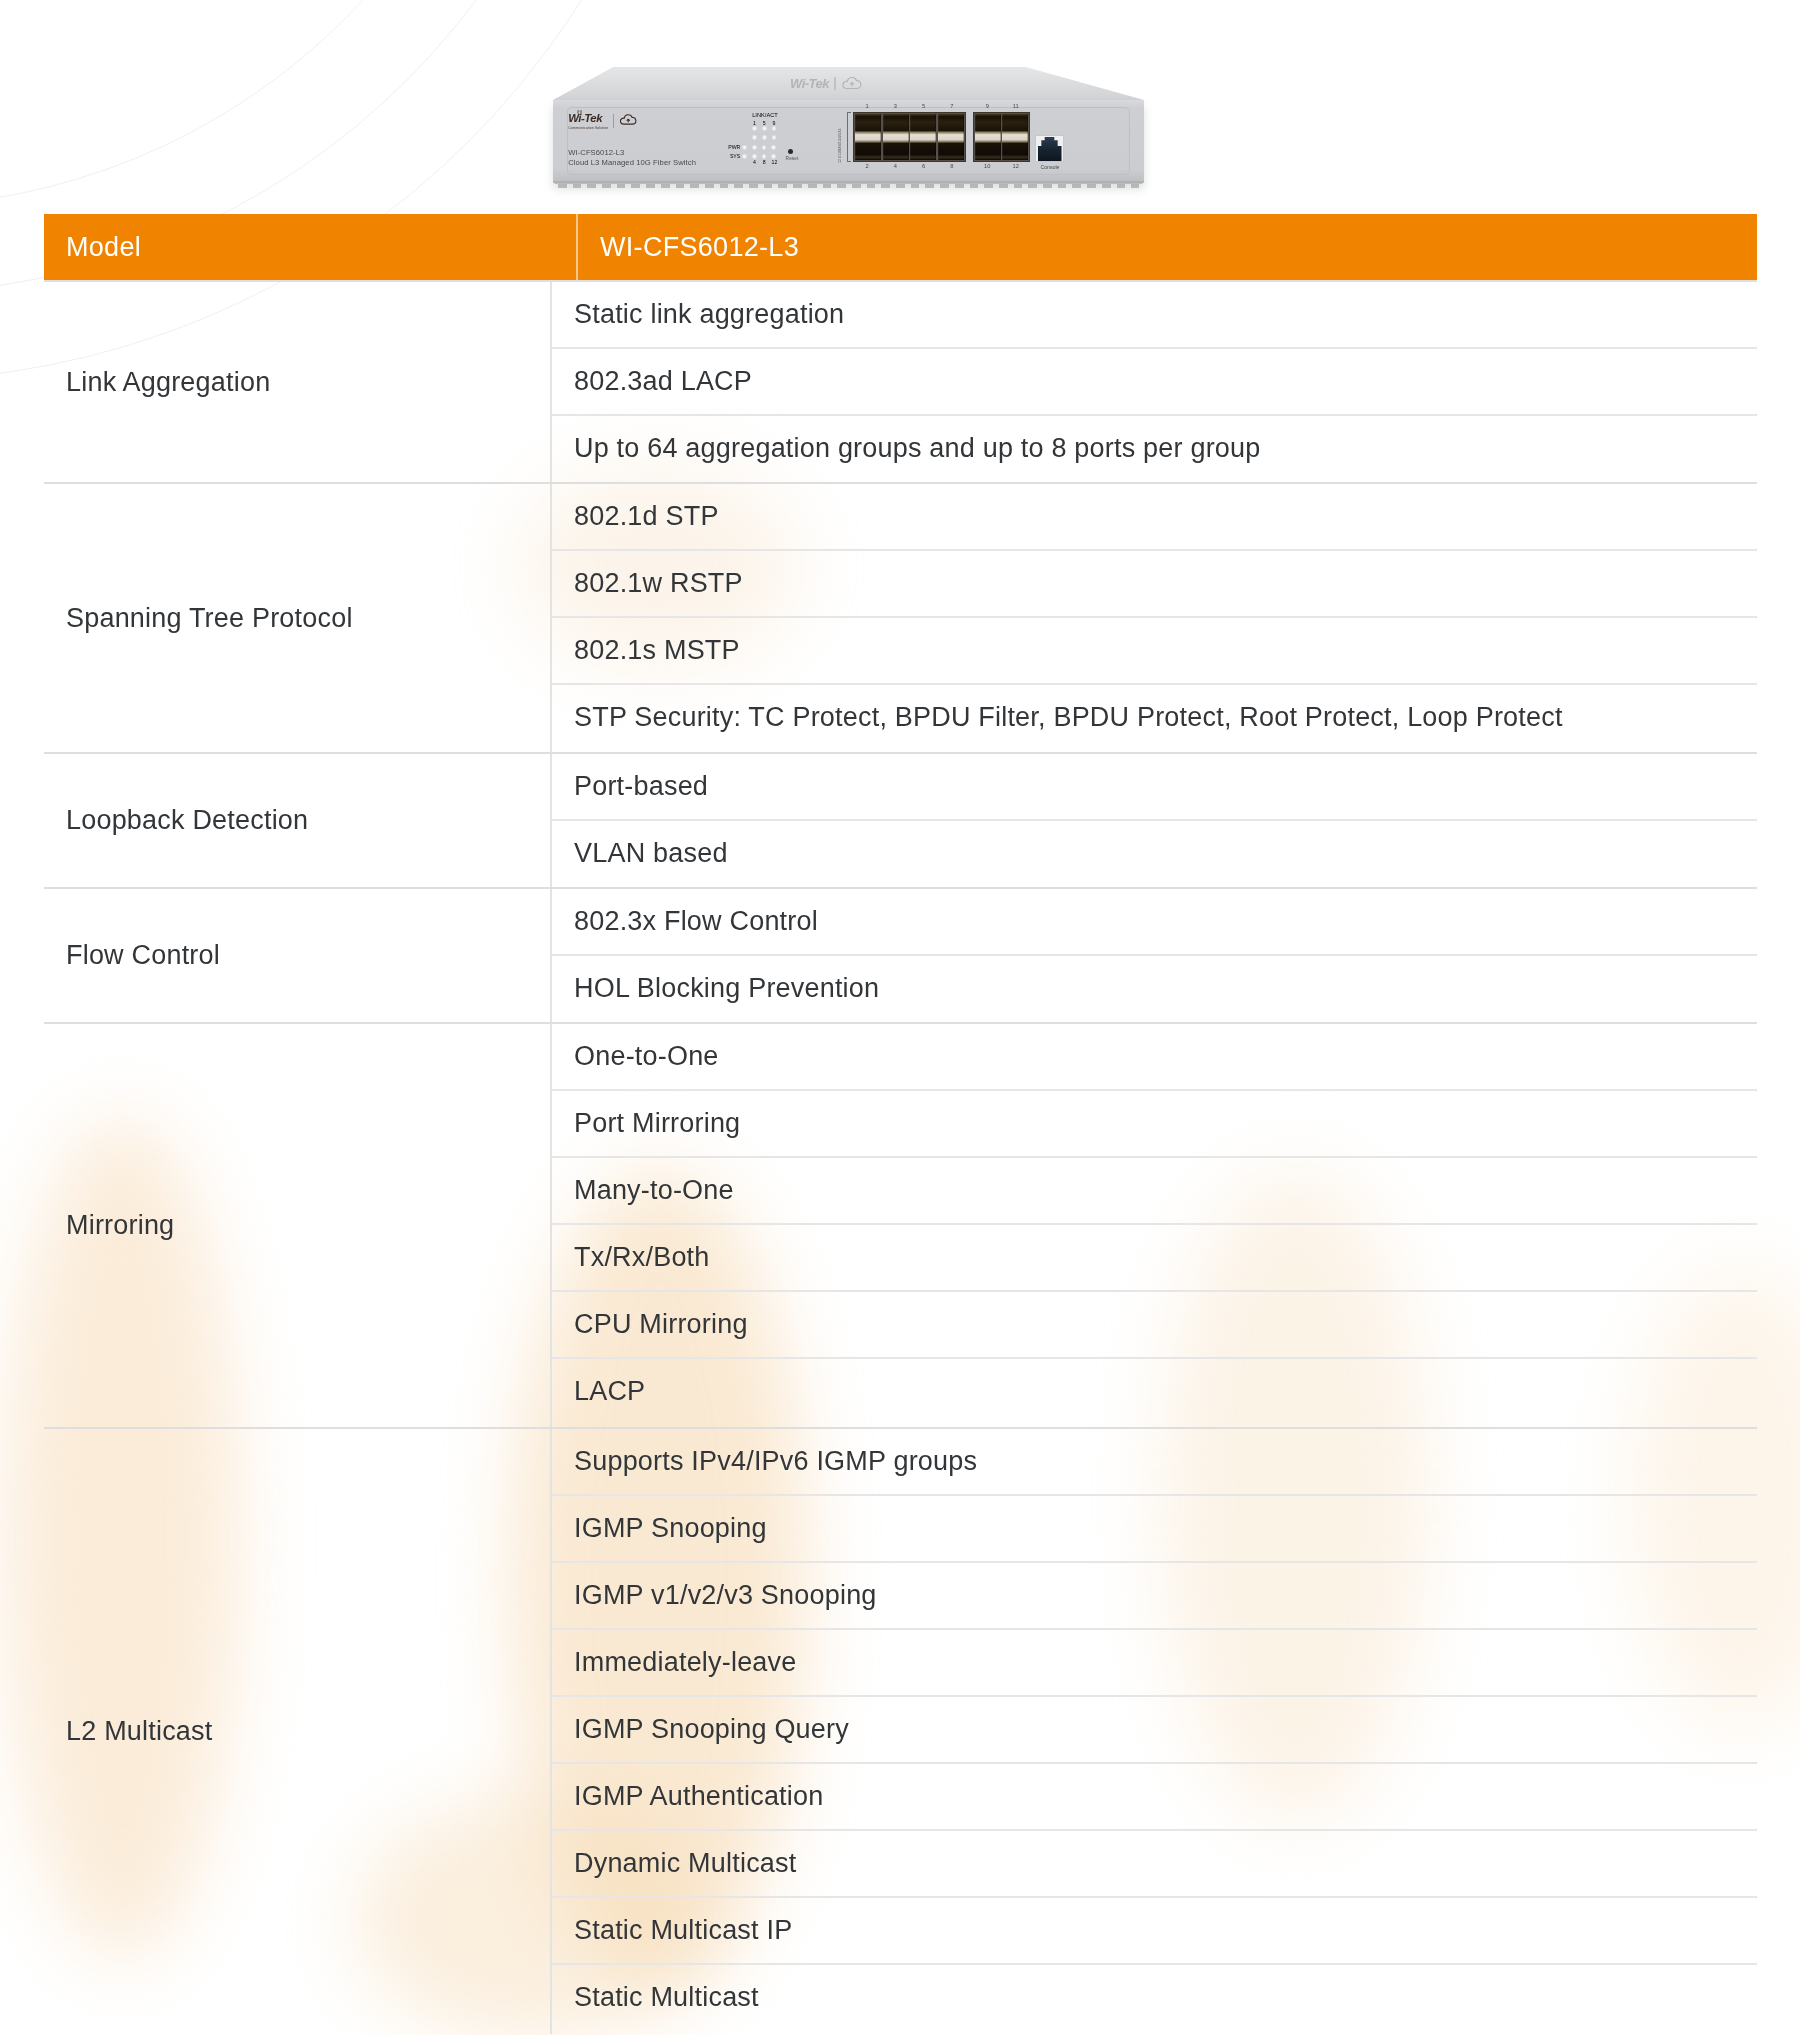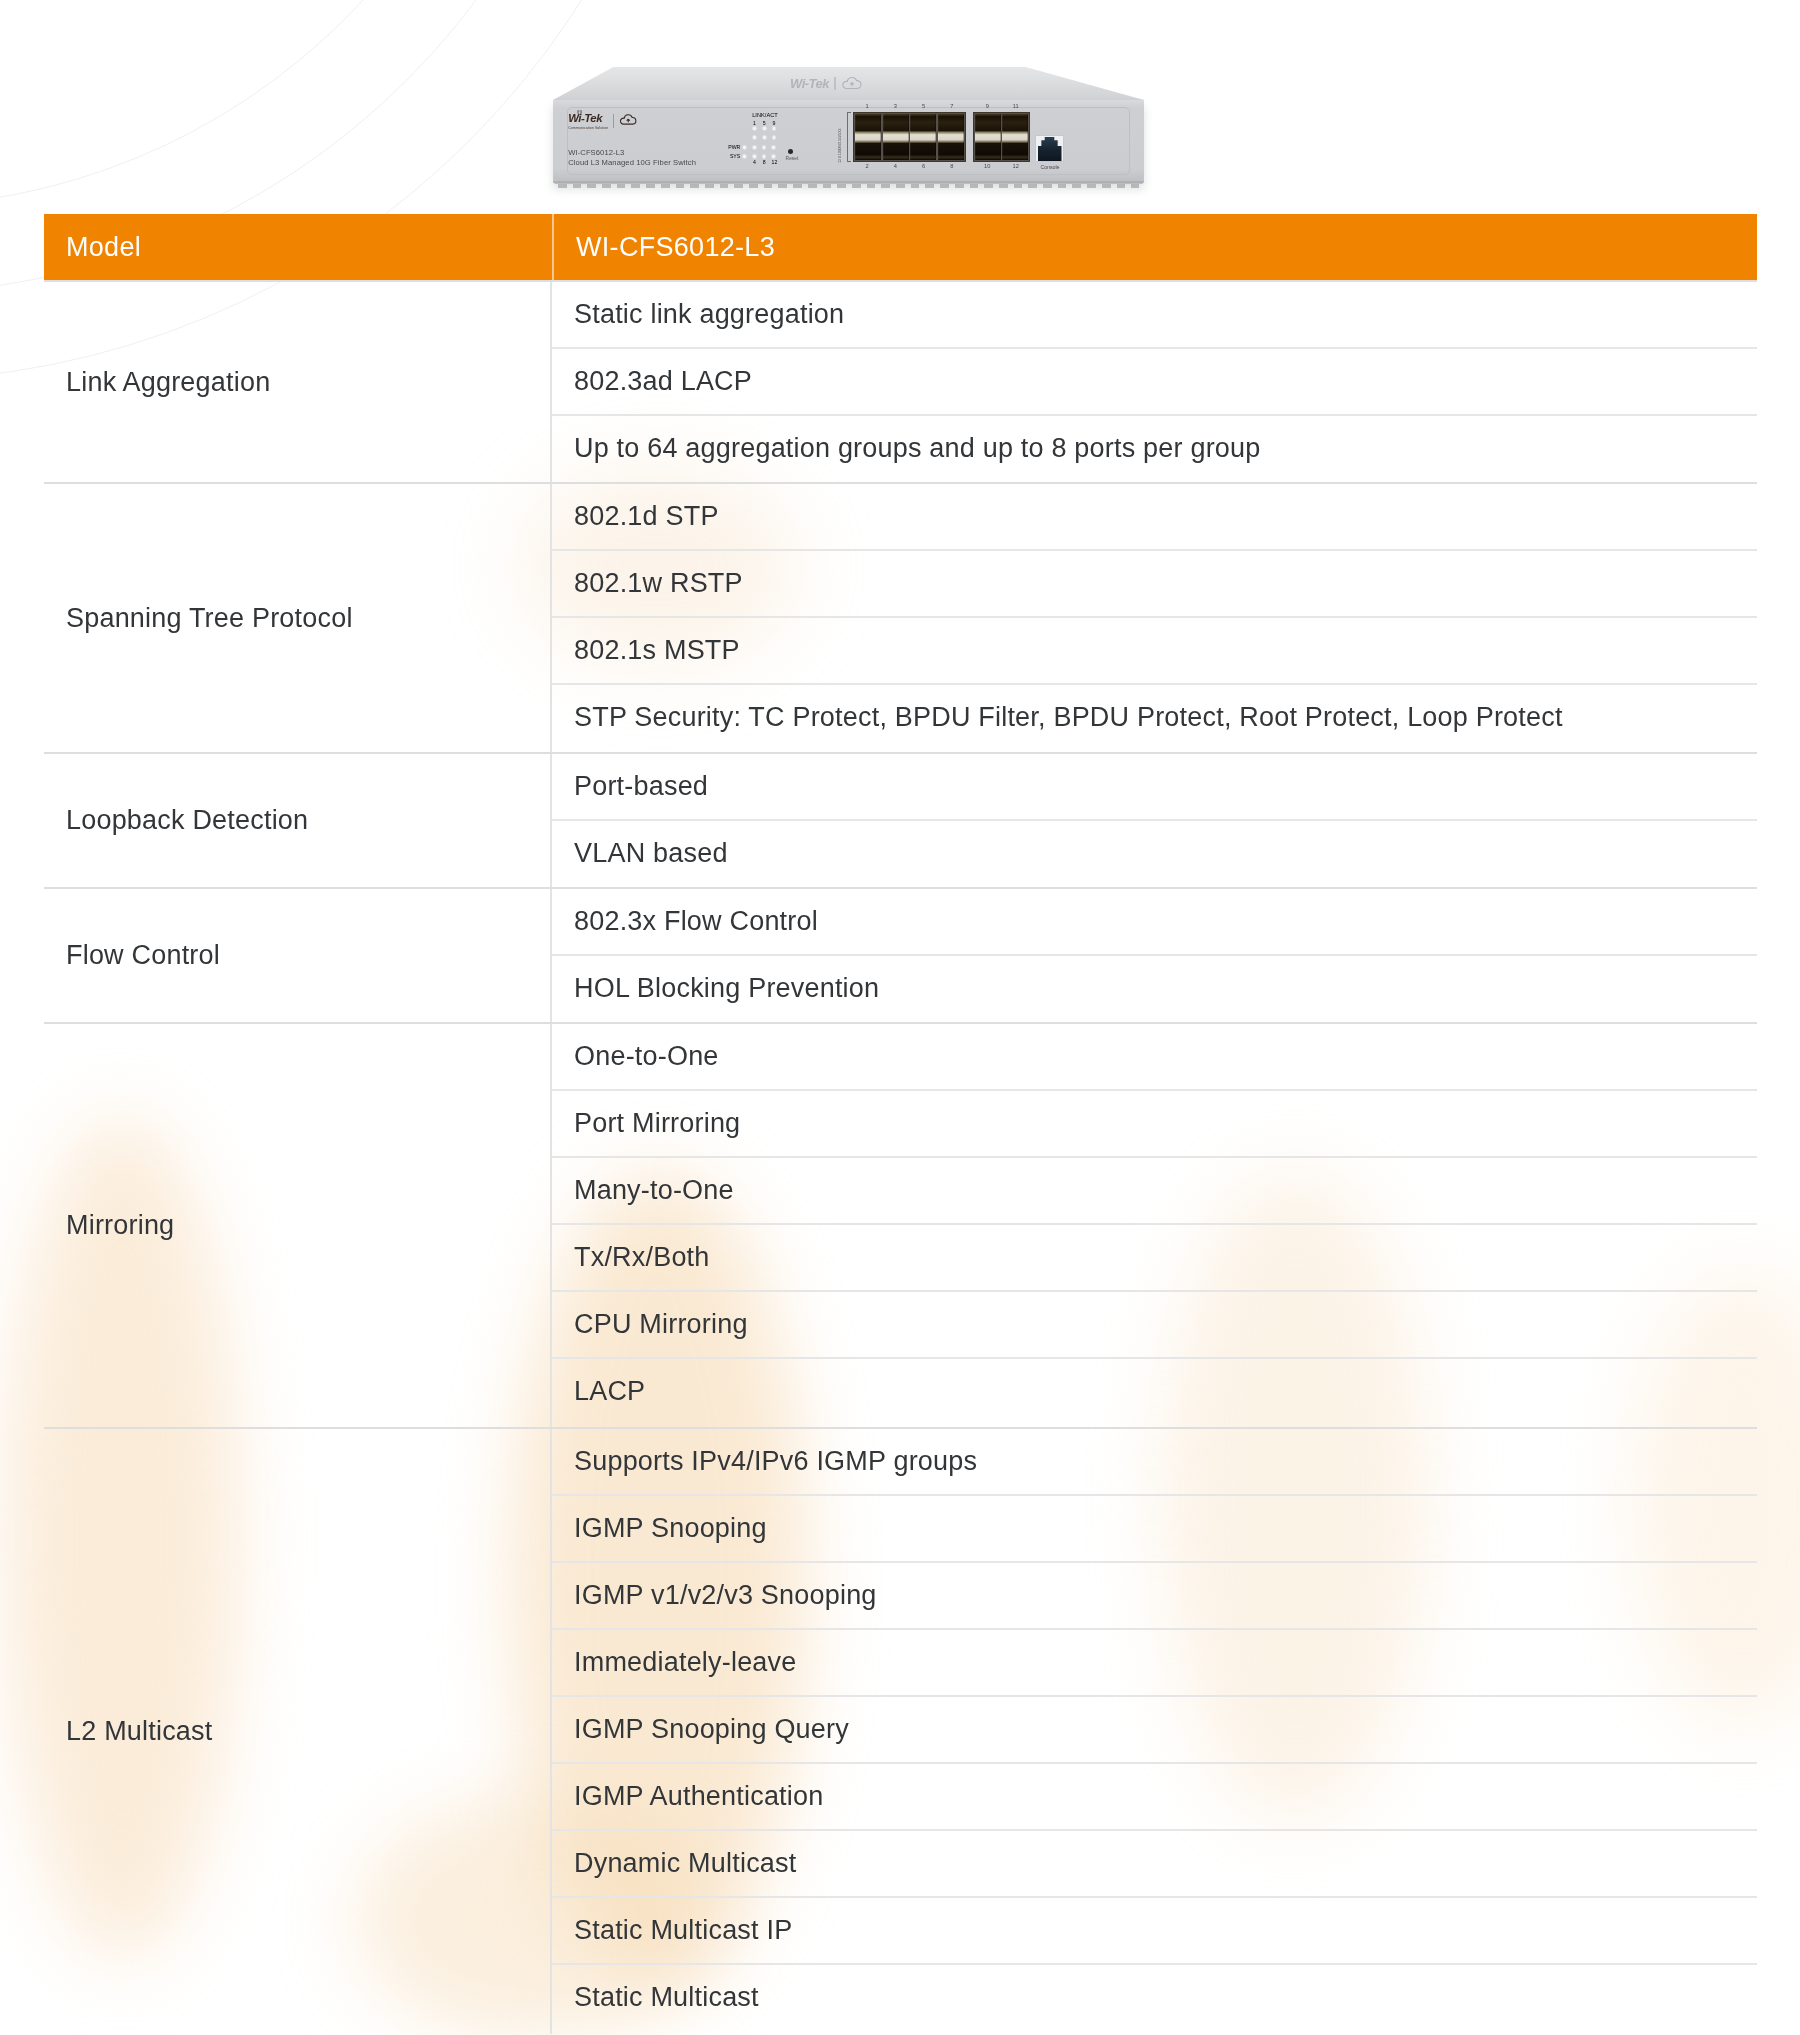--- a/index.html
+++ b/index.html
@@ -119,21 +119,21 @@
     background:#eef0f1; border:0.5px solid #c6c8ca; display:flex; align-items:flex-end; justify-content:center;
   }
   .rj45 {
     width:24px; height:24px; background:linear-gradient(180deg,#2b3d50 0%, #16232f 55%, #0d1620 100%);
     clip-path:polygon(0 38%, 16% 38%, 16% 14%, 30% 14%, 30% 0, 70% 0, 70% 14%, 84% 14%, 84% 38%, 100% 38%, 100% 100%, 0 100%);
   }
   .console-lbl { position:absolute; left:478px; top:64px; width:38px; text-align:center; font-size:5.2px; color:#46484b; }
 
   
   .spec { position:absolute; left:44px; top:214px; width:1713px; }
-  .spec-header { display:flex; height:66px; background:#F08300; color:#ffffff; }
+  .spec-header { display:flex; height:66px; background:#F08300; color:#ffffff;gap:24px; }
   .spec-header .hcell { display:flex; align-items:center; padding-left:22px; font-size:27px; letter-spacing:0.3px; }
   .h-label { width:508px; }
   .h-value { flex:1; border-left:2.2px solid rgba(255,255,255,.55); }
 
   .group { display:flex; border-top:2.2px solid #dedede; }
   .glabel {
     width:508px; border-right:2.2px solid #e3e3e3;
     display:flex; align-items:center; padding-left:22px;
     font-size:27px; color:#333639; letter-spacing:0.2px;
   }

